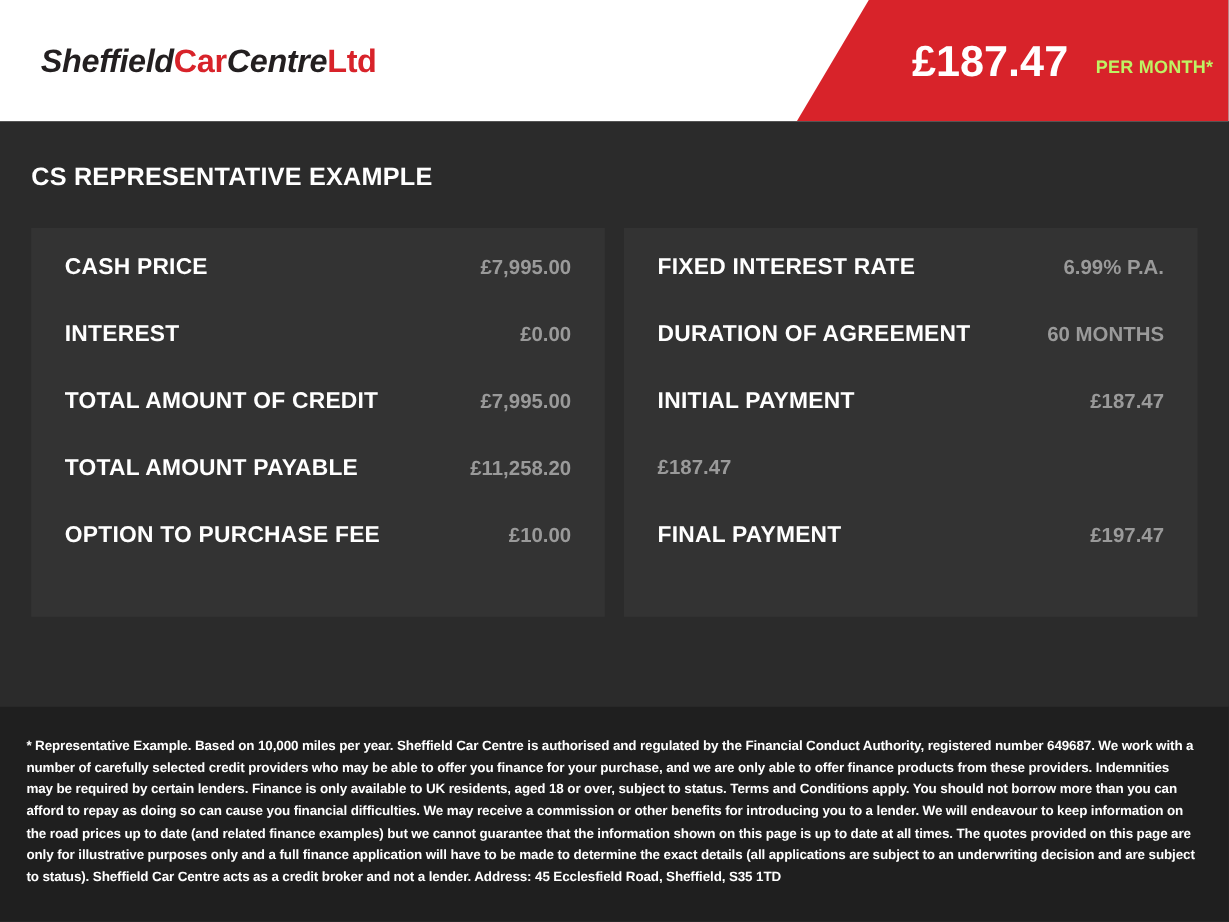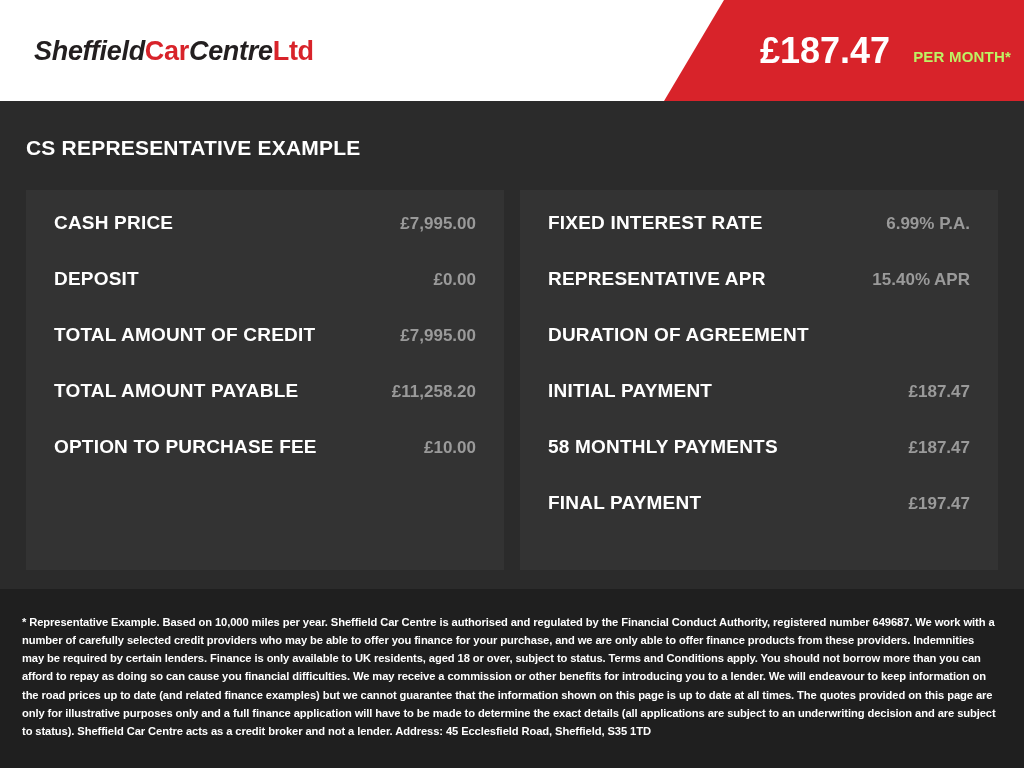--- a/index.html
+++ b/index.html
@@ -154,21 +154,21 @@
   <div class="section-title">CS REPRESENTATIVE EXAMPLE</div>
 
   <div class="panels">
 
     <div class="panel">
       <div class="row">
         <span class="row-label">CASH PRICE</span>
         <span class="row-value">£7,995.00</span>
       </div>
       <div class="row">
-        <span class="row-label">DEPOSIT</span>
+        <span class="row-label">INTEREST</span>
         <span class="row-value">£0.00</span>
       </div>
       <div class="row">
         <span class="row-label">TOTAL AMOUNT OF CREDIT</span>
         <span class="row-value">£7,995.00</span>
       </div>
       <div class="row">
         <span class="row-label">TOTAL AMOUNT PAYABLE</span>
         <span class="row-value">£11,258.20</span>
       </div>
@@ -177,32 +177,28 @@
         <span class="row-value">£10.00</span>
       </div>
     </div>
 
     <div class="panel">
       <div class="row">
         <span class="row-label">FIXED INTEREST RATE</span>
         <span class="row-value">6.99% P.A.</span>
       </div>
       <div class="row">
-        <span class="row-label">REPRESENTATIVE APR</span>
-        <span class="row-value">15.40% APR</span>
-      </div>
-      <div class="row">
         <span class="row-label">DURATION OF AGREEMENT</span>
+        <span class="row-value">60 MONTHS</span>
       </div>
       <div class="row">
         <span class="row-label">INITIAL PAYMENT</span>
         <span class="row-value">£187.47</span>
       </div>
       <div class="row">
-        <span class="row-label">58 MONTHLY PAYMENTS</span>
         <span class="row-value">£187.47</span>
       </div>
       <div class="row">
         <span class="row-label">FINAL PAYMENT</span>
         <span class="row-value">£197.47</span>
       </div>
     </div>
 
   </div>
 

